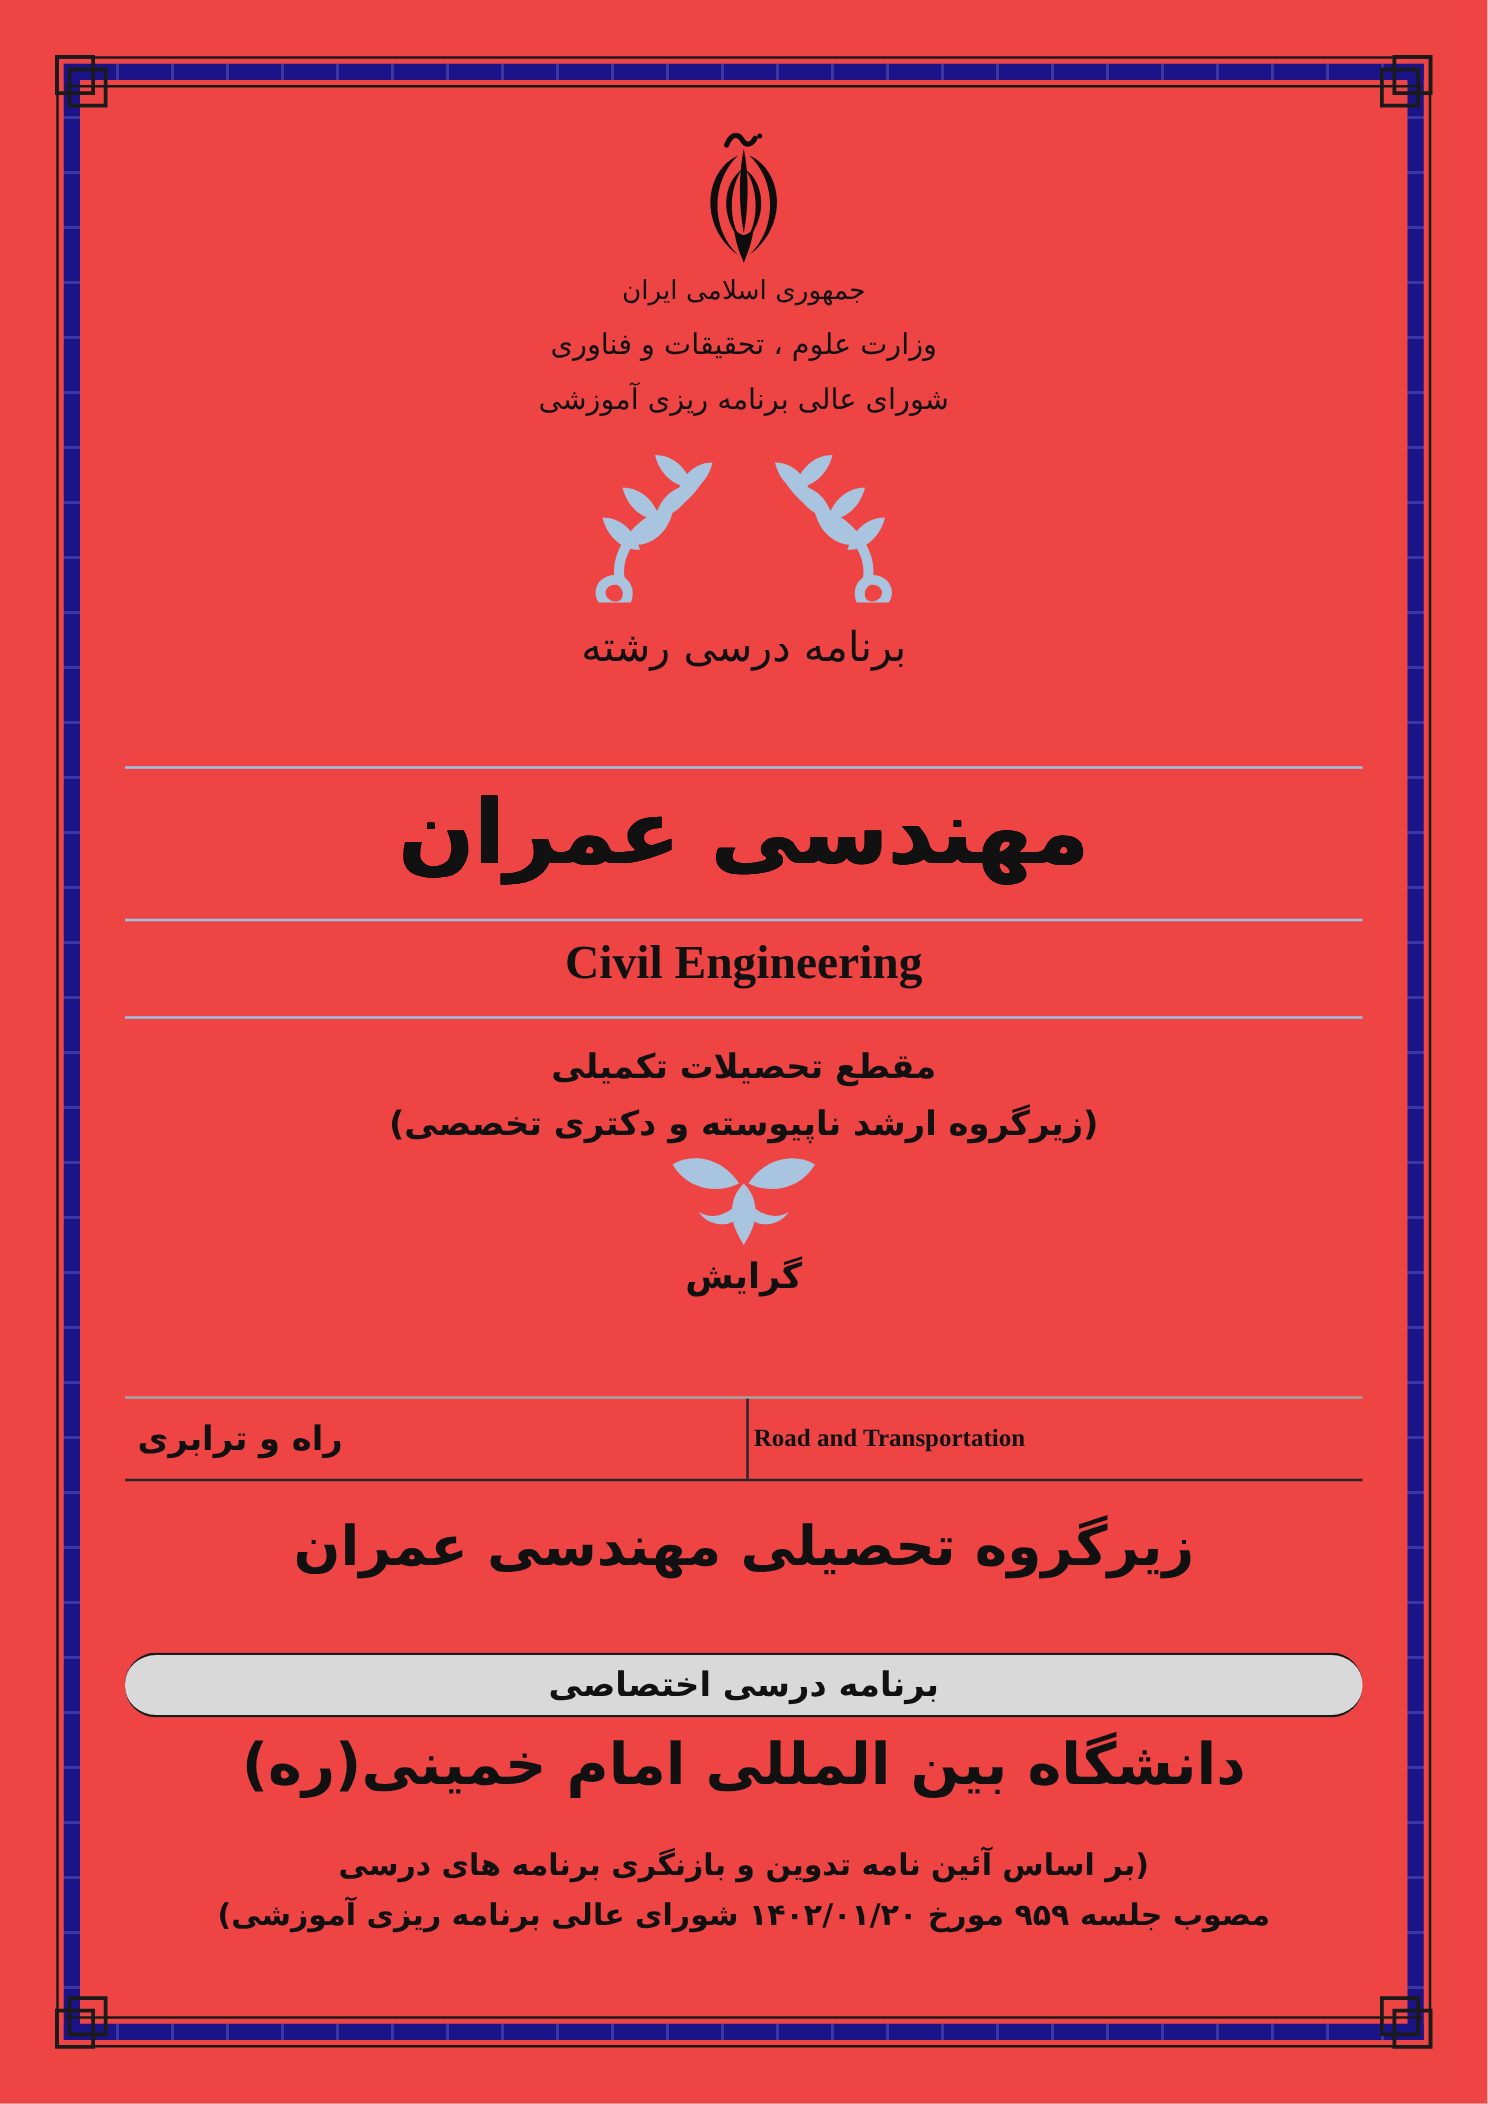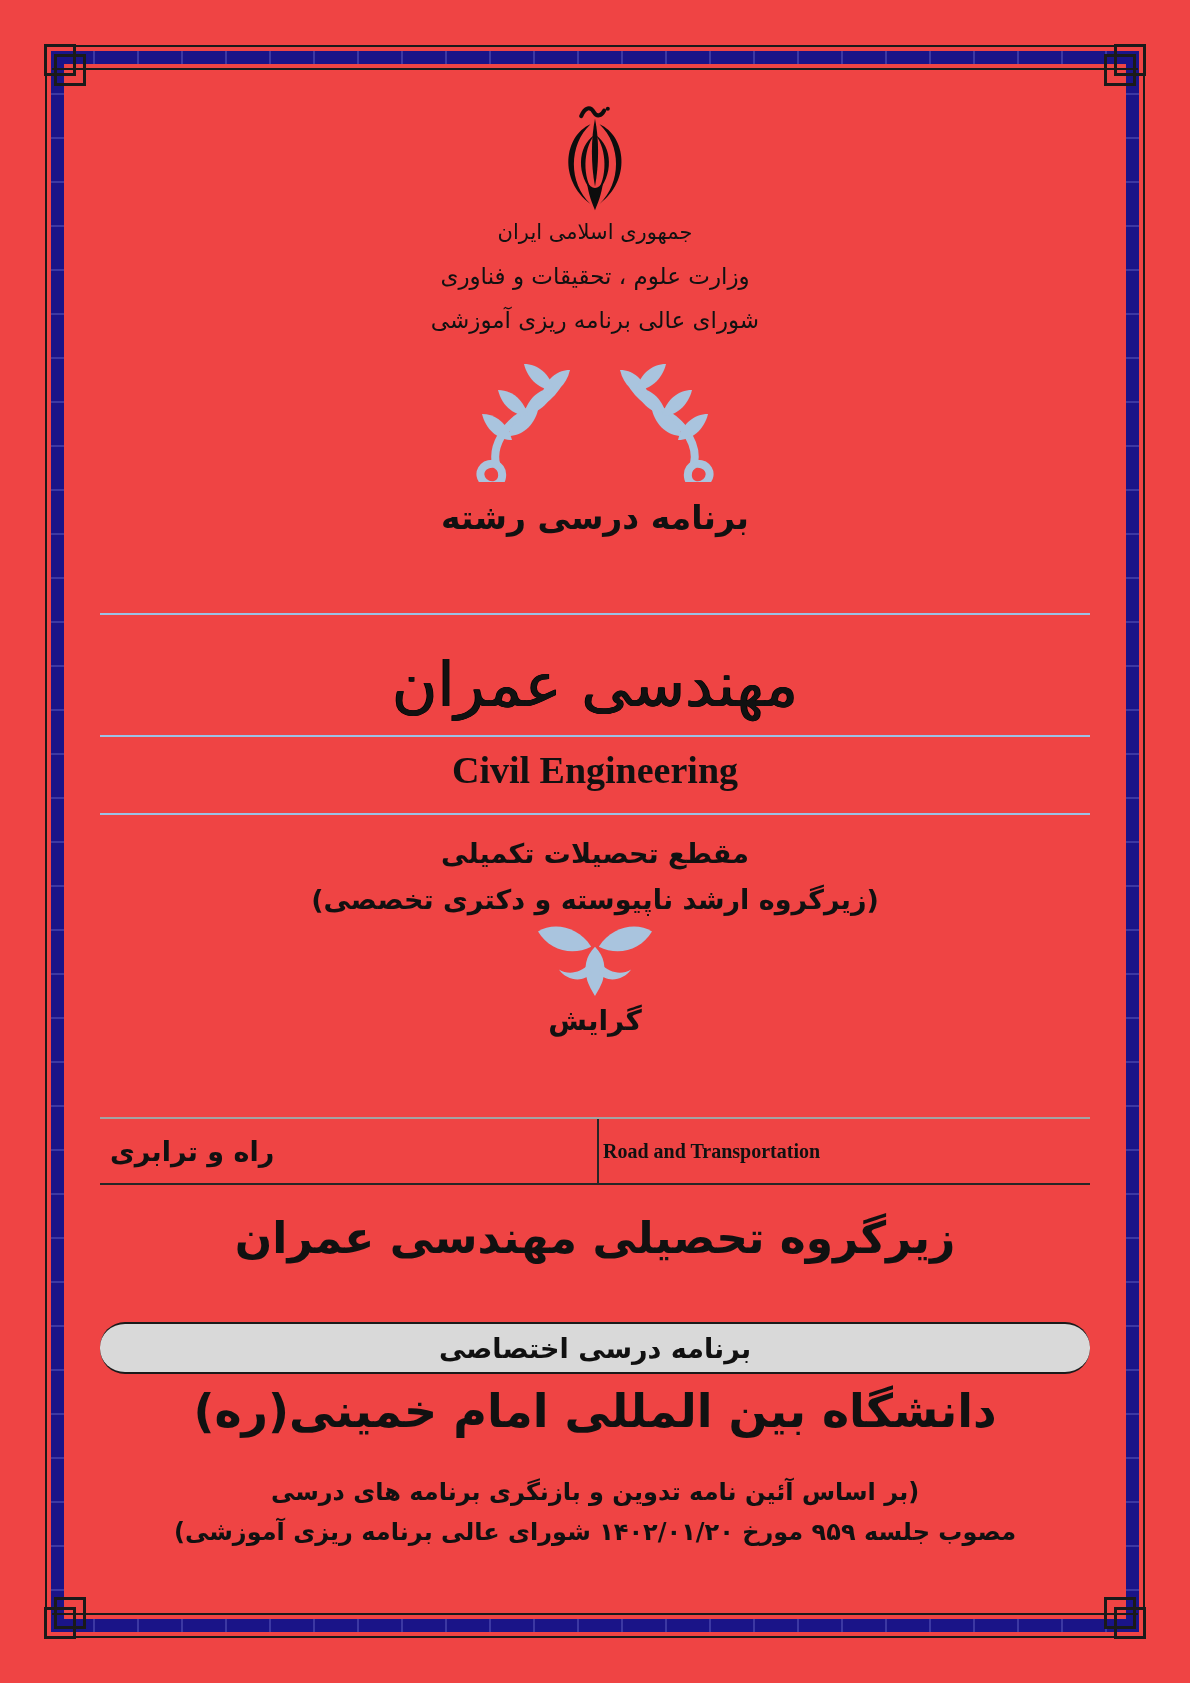--- a/index.html
+++ b/index.html
@@ -23,23 +23,23 @@
   
   .block{position:absolute;left:100px;width:990px;text-align:center;}
   .fa{direction:rtl;unicode-bidi:plaintext;}
   .rule{position:absolute;left:100px;width:990px;height:0;border-top:2px solid #9CC2E5;}
   .h-country{top:220px;font-size:21px;}
   .h-ministry{top:263px;font-size:23px;}
   .h-council{top:307px;font-size:23px;}
   .emblem{position:absolute;left:50%;transform:translateX(-50%);top:106px;width:94px;height:108px;}
   .ornament-large{position:absolute;left:50%;transform:translateX(-50%);top:362px;width:244px;height:120px;display:flex;gap:4px;}
   .ornament-large svg{width:120px;height:120px;}
-  .program-label{top:498px;font-size:33px;font-weight:bold;}
+  .program-label{top:498px;font-size:33px;font-weight:normal;}
   .rule1{top:613px;} .rule2{top:735px;} .rule3{top:813px;}
-  .field-fa{top:648px;font-size:62px;font-weight:normal;text-shadow:0.6px 0 #000,-0.6px 0 #000;}
+  .field-fa{top:624px;font-size:71px;font-weight:bold;text-shadow:0.6px 0 #000,-0.6px 0 #000;}
   .field-en{top:748px;font-family:"Liberation Serif",serif;font-weight:bold;font-size:38px;}
   .level1{top:838px;font-size:27px;font-weight:bold;}
   .level2{top:884px;font-size:27px;font-weight:bold;}
   .ornament-small{position:absolute;left:50%;transform:translateX(-50%);top:922px;width:134px;height:76px;}
   .orientation-label{top:1004px;font-size:28px;font-weight:bold;}
   .or-table{position:absolute;left:100px;top:1117px;width:990px;height:68px;box-sizing:border-box;
     border-top:2px solid #a3a3a3;border-bottom:2px solid #262626;display:flex;}
   .or-cell-fa{width:497px;box-sizing:border-box;display:flex;align-items:center;justify-content:flex-end;
     padding-left:10px;padding-right:12px;font-size:27px;font-weight:bold;direction:rtl;}
   .or-cell-en{flex:1;box-sizing:border-box;border-left:2px solid #262626;display:flex;align-items:center;

